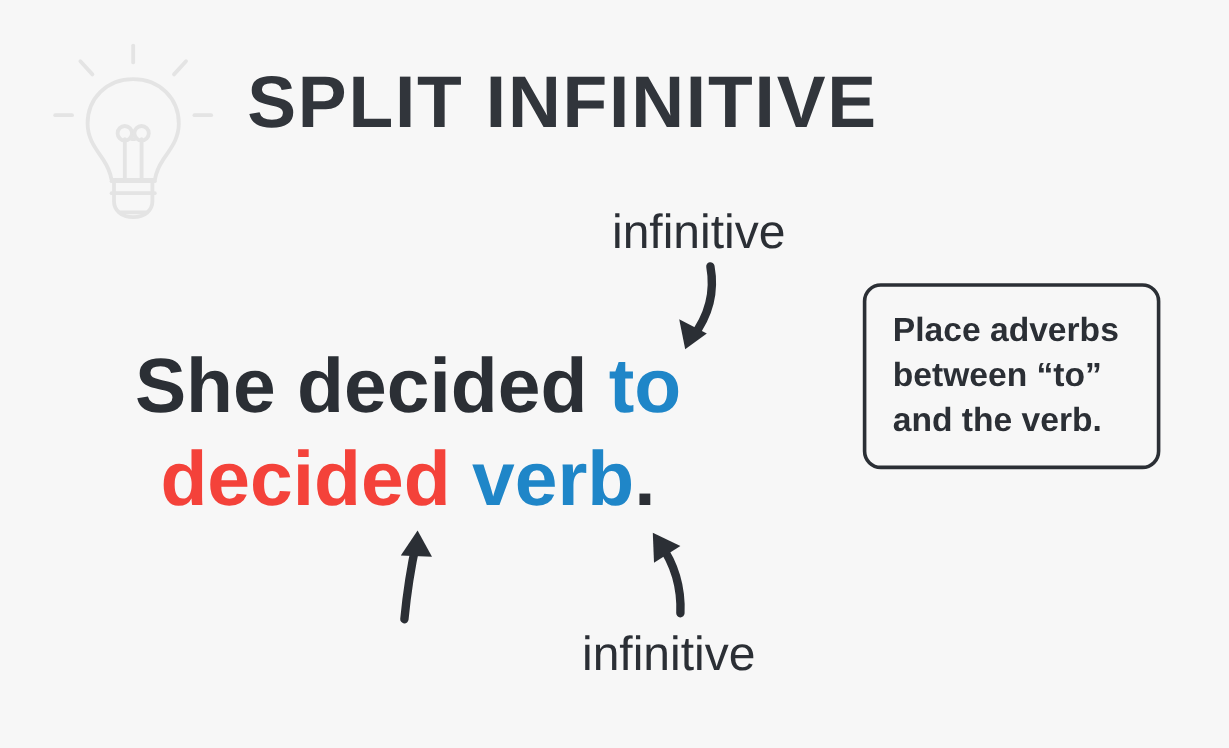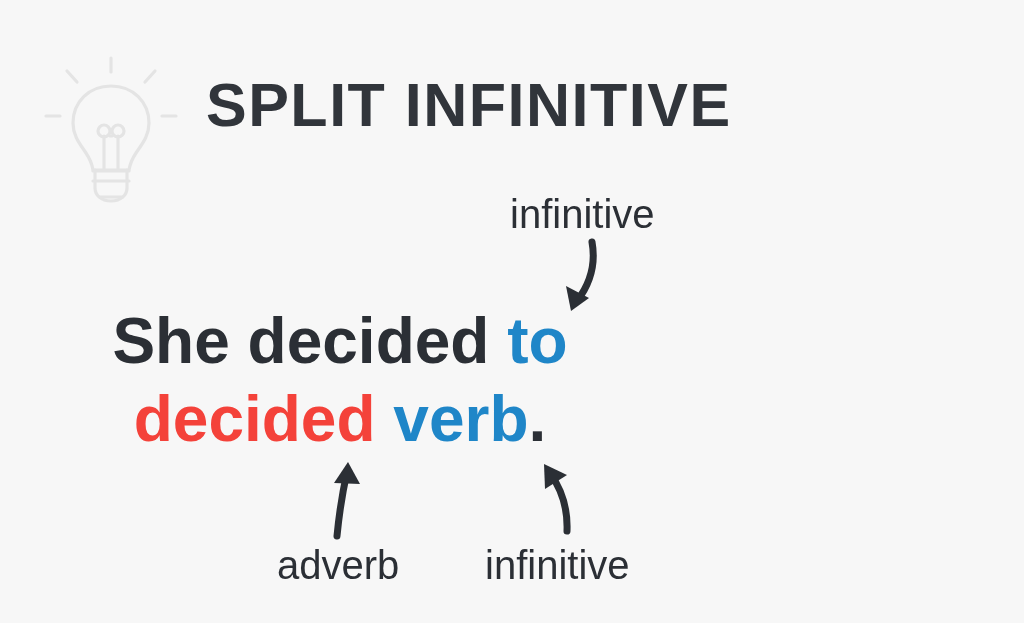--- a/index.html
+++ b/index.html
@@ -11,21 +11,20 @@
     height: 623px;
     background: #f7f7f7;
     font-family: "Liberation Sans", sans-serif;
     overflow: hidden;
   }
   .canvas {
     position: relative;
     width: 1024px;
     height: 454px;
     background: #f7f7f7;
-    margin-top: 20px;
   }
 
   
   .bulb {
     position: absolute;
     left: 36px;
     top: 34px;
     width: 150px;
     height: 155px;
   }
@@ -151,17 +150,19 @@
 
   <div class="sentence">
     <span class="line">
       <span class="w-dark">She decided </span><span class="w-blue">to</span>
     </span>
     <span class="line">
       <span class="w-red">decided</span><span class="w-dark"> </span><span class="w-blue">verb</span><span class="w-dark">.</span>
     </span>
   </div>
 
+  <div class="callout">
+    <div class="callout-text">Place adverbs between “to” and the verb.</div>
+  </div>
 
-  <div class="label label-adverb">adverb</div>
   <div class="label label-infinitive-bottom">infinitive</div>
 
 </div>
 
 </body></html>

